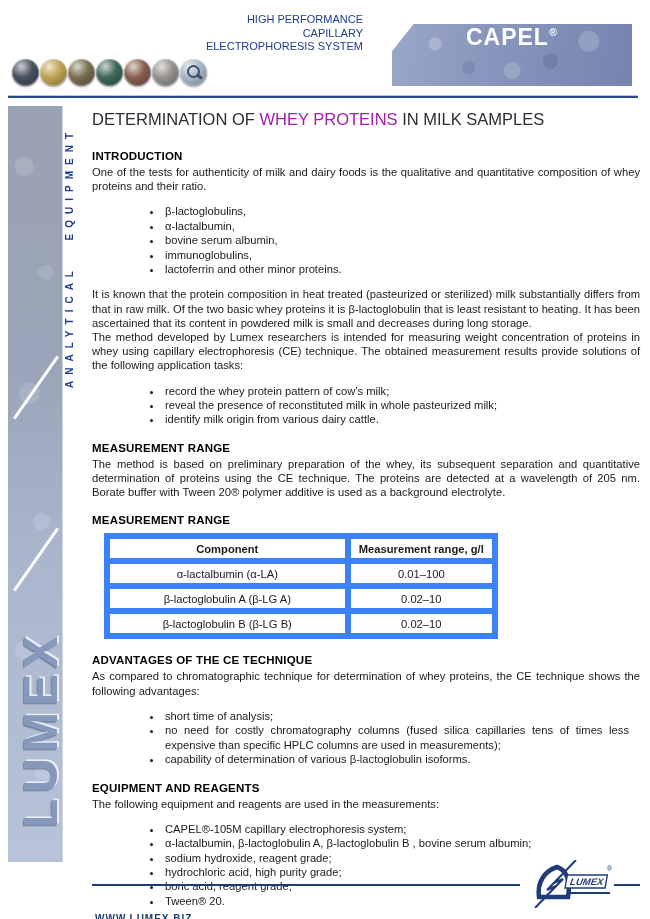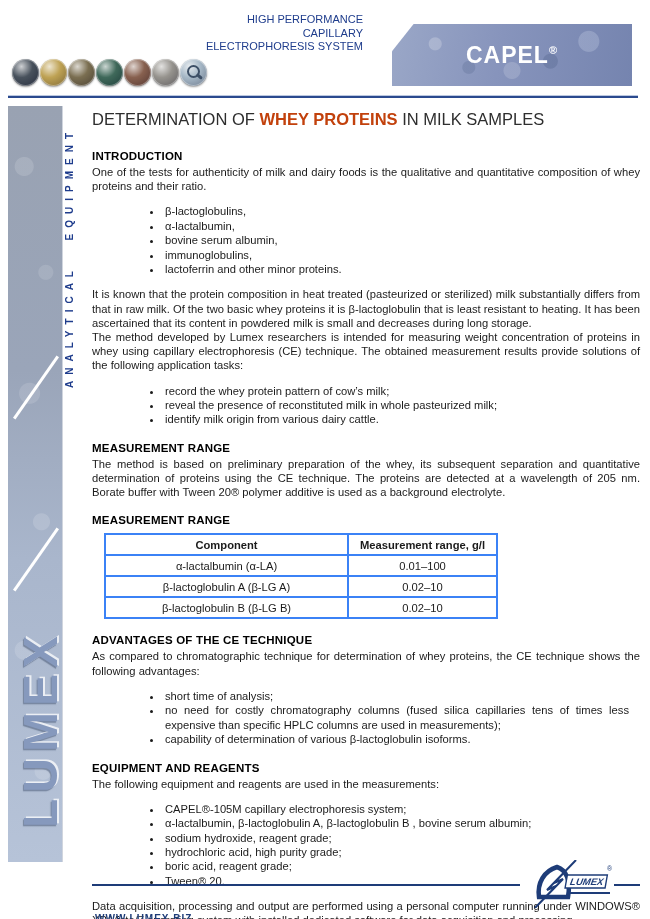--- a/index.html
+++ b/index.html
@@ -24,21 +24,21 @@
   .banner{
     position:absolute;left:392px;top:24px;width:240px;height:62px;
     clip-path:polygon(9% 0, 100% 0, 100% 100%, 0 100%, 0 44%);
     background-image:
       radial-gradient(circle at 18% 32%, rgba(255,255,255,.22) 0 6px, transparent 7px),
       radial-gradient(circle at 50% 75%, rgba(255,255,255,.16) 0 8px, transparent 9px),
       radial-gradient(circle at 82% 28%, rgba(228,236,250,.22) 0 10px, transparent 11px),
       radial-gradient(circle at 66% 60%, rgba(55,75,115,.22) 0 7px, transparent 8px),
       radial-gradient(circle at 32% 70%, rgba(55,75,115,.18) 0 6px, transparent 7px),
       linear-gradient(100deg,#9aa7c7 0%,#8794bc 45%,#7584af 100%);
-    display:flex;align-items:center;justify-content:center;
+    display:flex;align-items:flex-start;justify-content:center;
   }
   .banner-text{color:#fff;font-weight:bold;font-size:23px;letter-spacing:1px;}
   .banner-text sup{font-size:11px;vertical-align:9px;}
   .header-rule{
     position:absolute;left:8px;top:95px;width:630px;height:2px;
     background:#2b4a8e;border-top:1px solid #bcc8e0;
   }
   
   .band{
     position:absolute;left:8px;top:106px;width:54px;height:756px;
@@ -65,28 +65,28 @@
   }
   .watermark{
     position:absolute;left:13px;top:828px;transform:rotate(-90deg);transform-origin:0 0;
     font-size:48px;font-weight:bold;letter-spacing:6px;white-space:nowrap;
     color:#8699bd;
     text-shadow:1.5px 1.5px 0 rgba(255,255,255,.75), -1.5px -1.5px 1px rgba(70,85,115,.55);
   }
   
   .content{position:absolute;left:92px;top:110px;width:548px;}
   .doc-title{font-size:16.5px;color:#2e2e2e;margin:0 0 21px 0;font-weight:400;}
-  .doc-title .accent{color:#c2410c;font-weight:bold;margin-top:6px;}
+  .doc-title .accent{color:#a21caf;font-weight:normal;margin-top:6px;}
   h3.sec{font-size:11.5px;color:#000;margin:15px 0 3px 0;letter-spacing:.2px;}
   p.body{font-size:11.2px;line-height:14.2px;text-align:justify;margin:0;}
   ul.blt{margin:11px;padding:0 0 0 60px;list-style:disc;}
   ul.blt li{font-size:11.2px;line-height:14.4px;text-align:justify;padding-left:2px;}
   table.rng{border-collapse:collapse;margin:7px 0 2px 12px;width:394px;}
   table.rng th,table.rng td{
-    border:2px solid #3b82f6;text-align:center;font-size:11.2px;padding:2.5px 4px;height:14px;
+    border:6px solid #3b82f6;text-align:center;font-size:11.2px;padding:2.5px 4px;height:14px;
   }
   table.rng th{font-weight:bold;}
   
   .footer-line{position:absolute;left:92px;top:884px;width:428px;height:2px;background:#1e3c78;}
   .footer-line2{position:absolute;left:614px;top:884px;width:26px;height:2px;background:#1e3c78;}
   .website{
     position:absolute;left:95px;top:889px;font-size:10px;font-weight:bold;
     letter-spacing:1px;color:#1e3c78;text-decoration:none;cursor:pointer;margin-top:24px;
   }
   .logo{position:absolute;left:524px;top:860px;width:92px;height:48px;}

